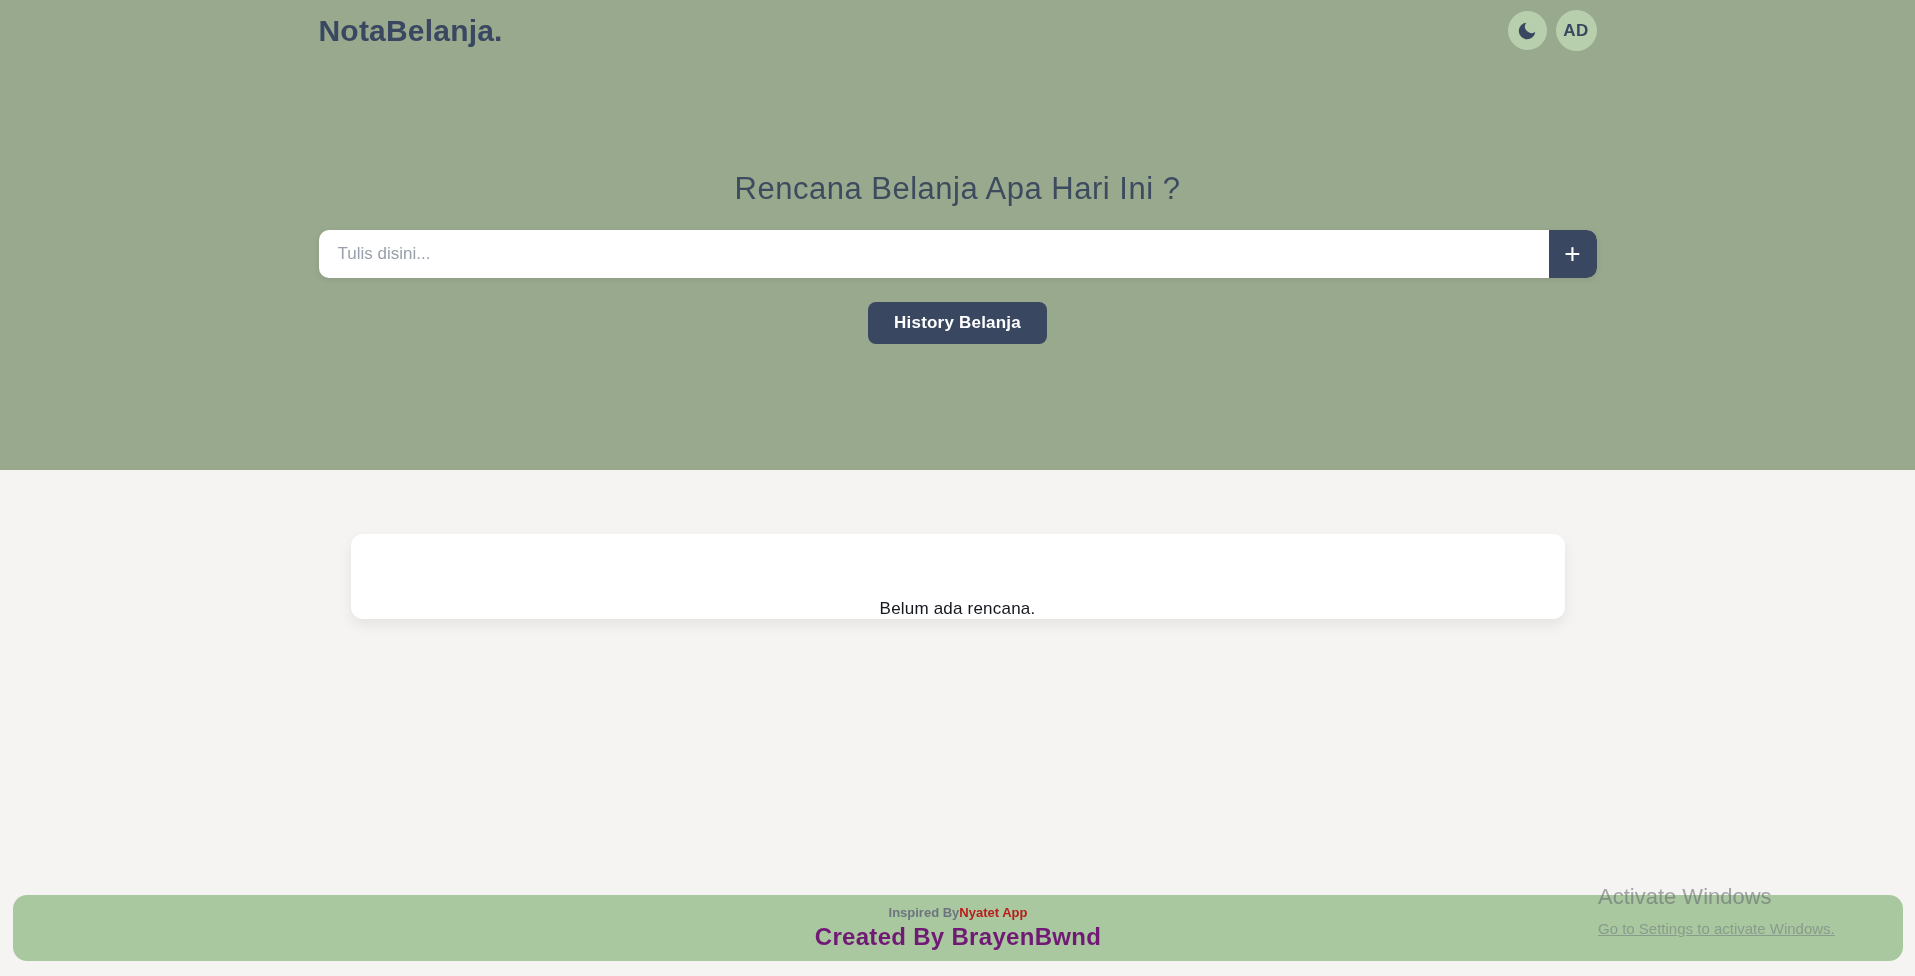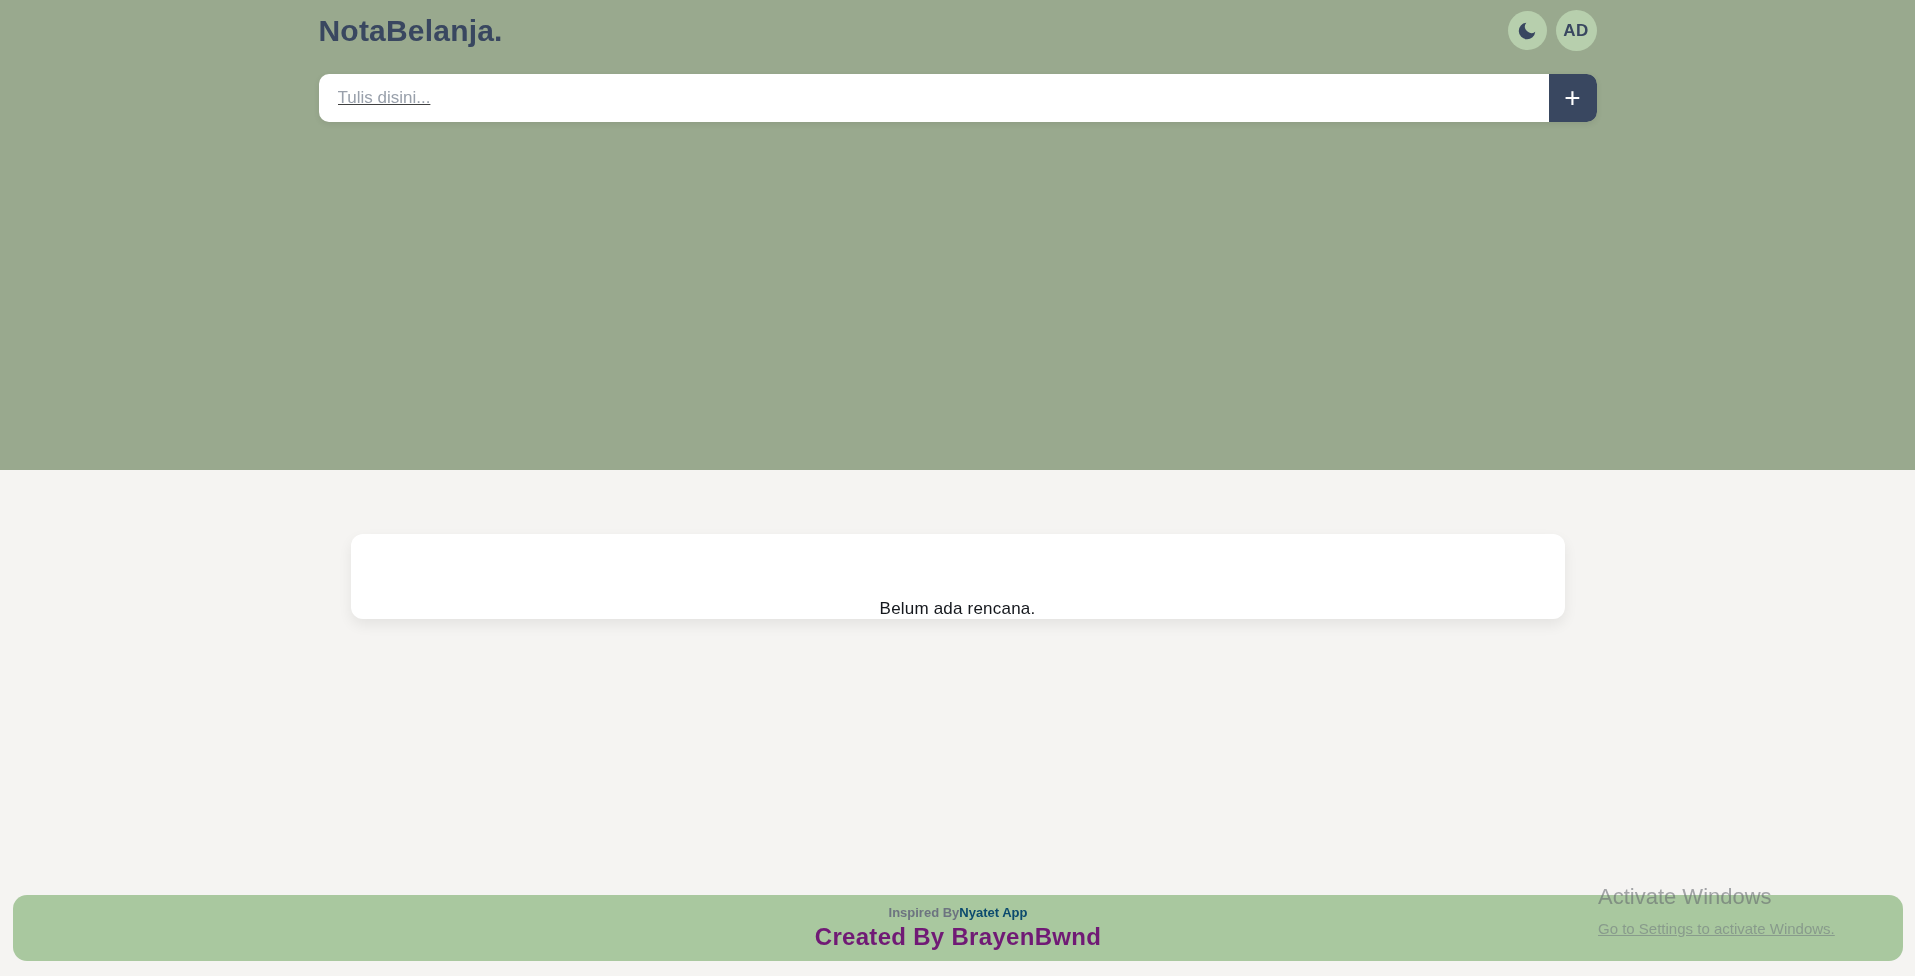--- a/index.html
+++ b/index.html
@@ -82,23 +82,22 @@
     overflow: hidden;
     box-shadow: 0 2px 6px rgba(0,0,0,0.08);
   }
   .plan-input {
     flex: 1;
     border: none;
     outline: none;
     background: #ffffff;
     padding: 0 19px;
     font-size: 17px;
-    color: #404040;
+    color: #3b82f6;
     font-family: "Liberation Sans", "DejaVu Sans", sans-serif;
-    text-decoration: underline;
   }
   .plan-input::placeholder { color: #99a0ab; }
   .add-btn {
     width: 48px;
     height: 48px;
     border: none;
     background: var(--navy);
     color: #ffffff;
     font-size: 28px;
     font-weight: 300;
@@ -160,21 +159,21 @@
     align-items: center;
     justify-content: center;
     gap: 3px;
   }
   .footer-line1 {
     font-size: 13px;
     font-weight: 700;
     color: #6d7480;
   }
   .footer-line1 .inspired-prefix { }
-  .footer-line1 .inspired-app { color: #0c4a6e; }
+  .footer-line1 .inspired-app { color: #b91c1c; }
   .footer-line2 {
     font-size: 24px;
     font-weight: 700;
     color: #701a75;
     letter-spacing: 0.3px;
   }
 
   
   .watermark {
     position: absolute;
@@ -206,28 +205,32 @@
           <span>
             <svg class="moon-svg" viewBox="0 0 24 24" fill="#394760">
               <path d="M21 12.79A9 9 0 1 1 11.21 3 7 7 0 0 0 21 12.79z"></path>
             </svg>
           </span>
         </button>
         <button class="circle-btn avatar">AD</button>
       </div>
     </div>
 
+    <h1 class="hero-title">Rencana Belanja Apa Hari Ini ?</h1>
 
     <div class="input-row">
       <input class="plan-input" type="text" placeholder="Tulis disini..." style="">
       <button class="add-btn">
         <span>+</span>
       </button>
     </div>
 
+    <div class="history-row">
+      <button class="history-btn">History Belanja</button>
+    </div>
   </div>
 </section>
 
 <main>
   <div class="empty-card">
     <span class="empty-text">Belum ada rencana.</span>
   </div>
 </main>
 
 <footer class="footer">

